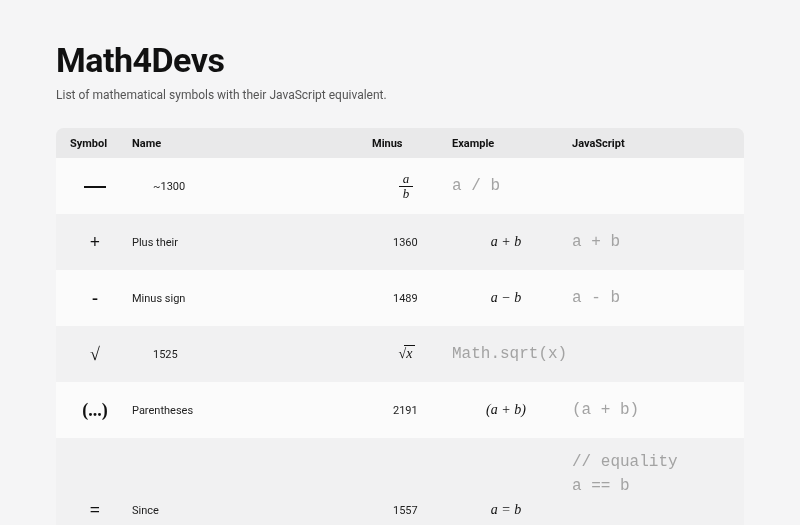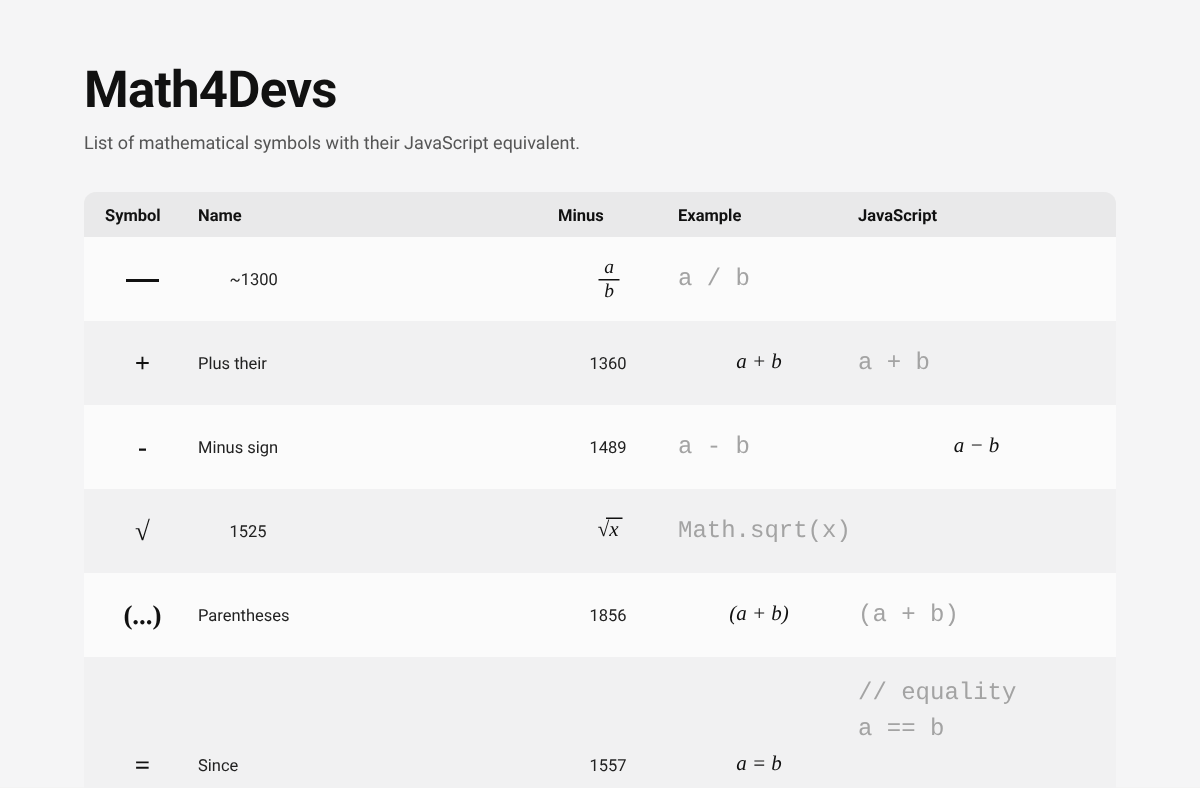--- a/index.html
+++ b/index.html
@@ -126,33 +126,33 @@
         <div class="cell symbol">+</div>
         <div class="cell name">Plus their</div>
         <div class="cell since">1360</div>
         <div class="cell example">a + b</div>
         <div class="cell js">a + b</div>
       </div>
       <div class="row data">
         <div class="cell symbol">-</div>
         <div class="cell name">Minus sign</div>
         <div class="cell since">1489</div>
+        <div class="cell example">a − b</div>
         <div class="cell js">a - b</div>
-        <div class="cell example">a − b</div>
       </div>
       <div class="row data">
         <div class="cell symbol">√</div>
         <div class="cell since">1525</div>
         <div class="cell example"><span class="sqrt"><span style="font-style: normal;">√</span><span class="radicand">x</span></span></div>
         <div class="cell js">Math.sqrt(x)</div>
       </div>
       <div class="row data">
         <div class="cell symbol">(...)</div>
         <div class="cell name">Parentheses</div>
-        <div class="cell since">1856</div>
+        <div class="cell since">2191</div>
         <div class="cell example">(a + b)</div>
         <div class="cell js">(a + b)</div>
       </div>
       <div class="row data">
         <div class="cell symbol">=</div>
         <div class="cell name">Since</div>
         <div class="cell since">1557</div>
         <div class="cell example">a = b</div>
         <div class="cell js">// equality
 a == b

